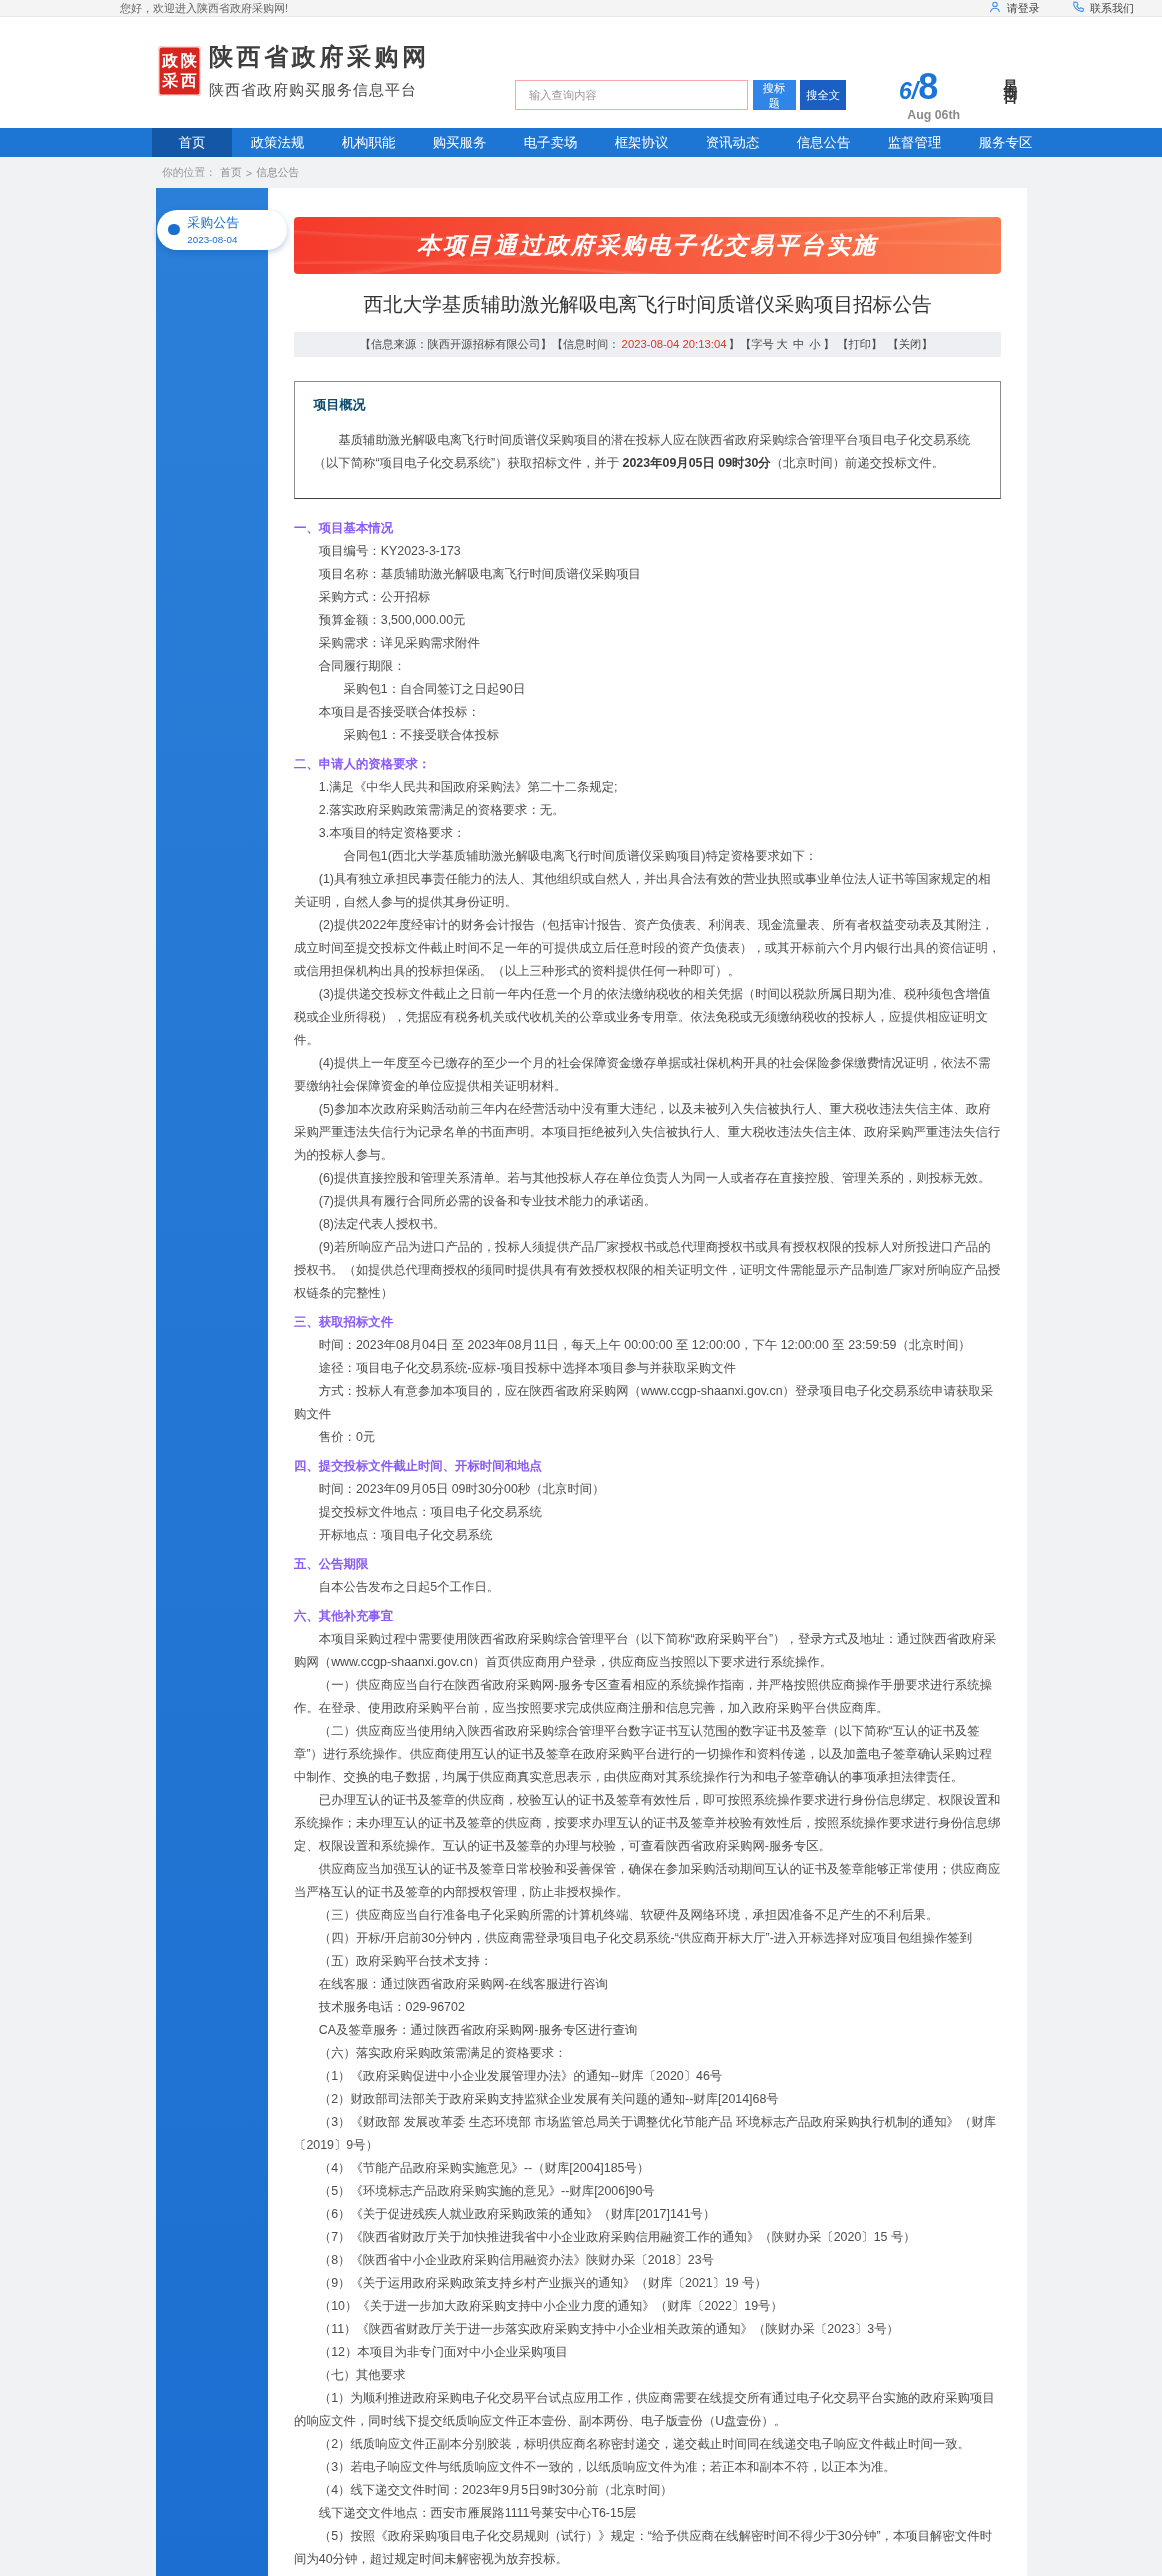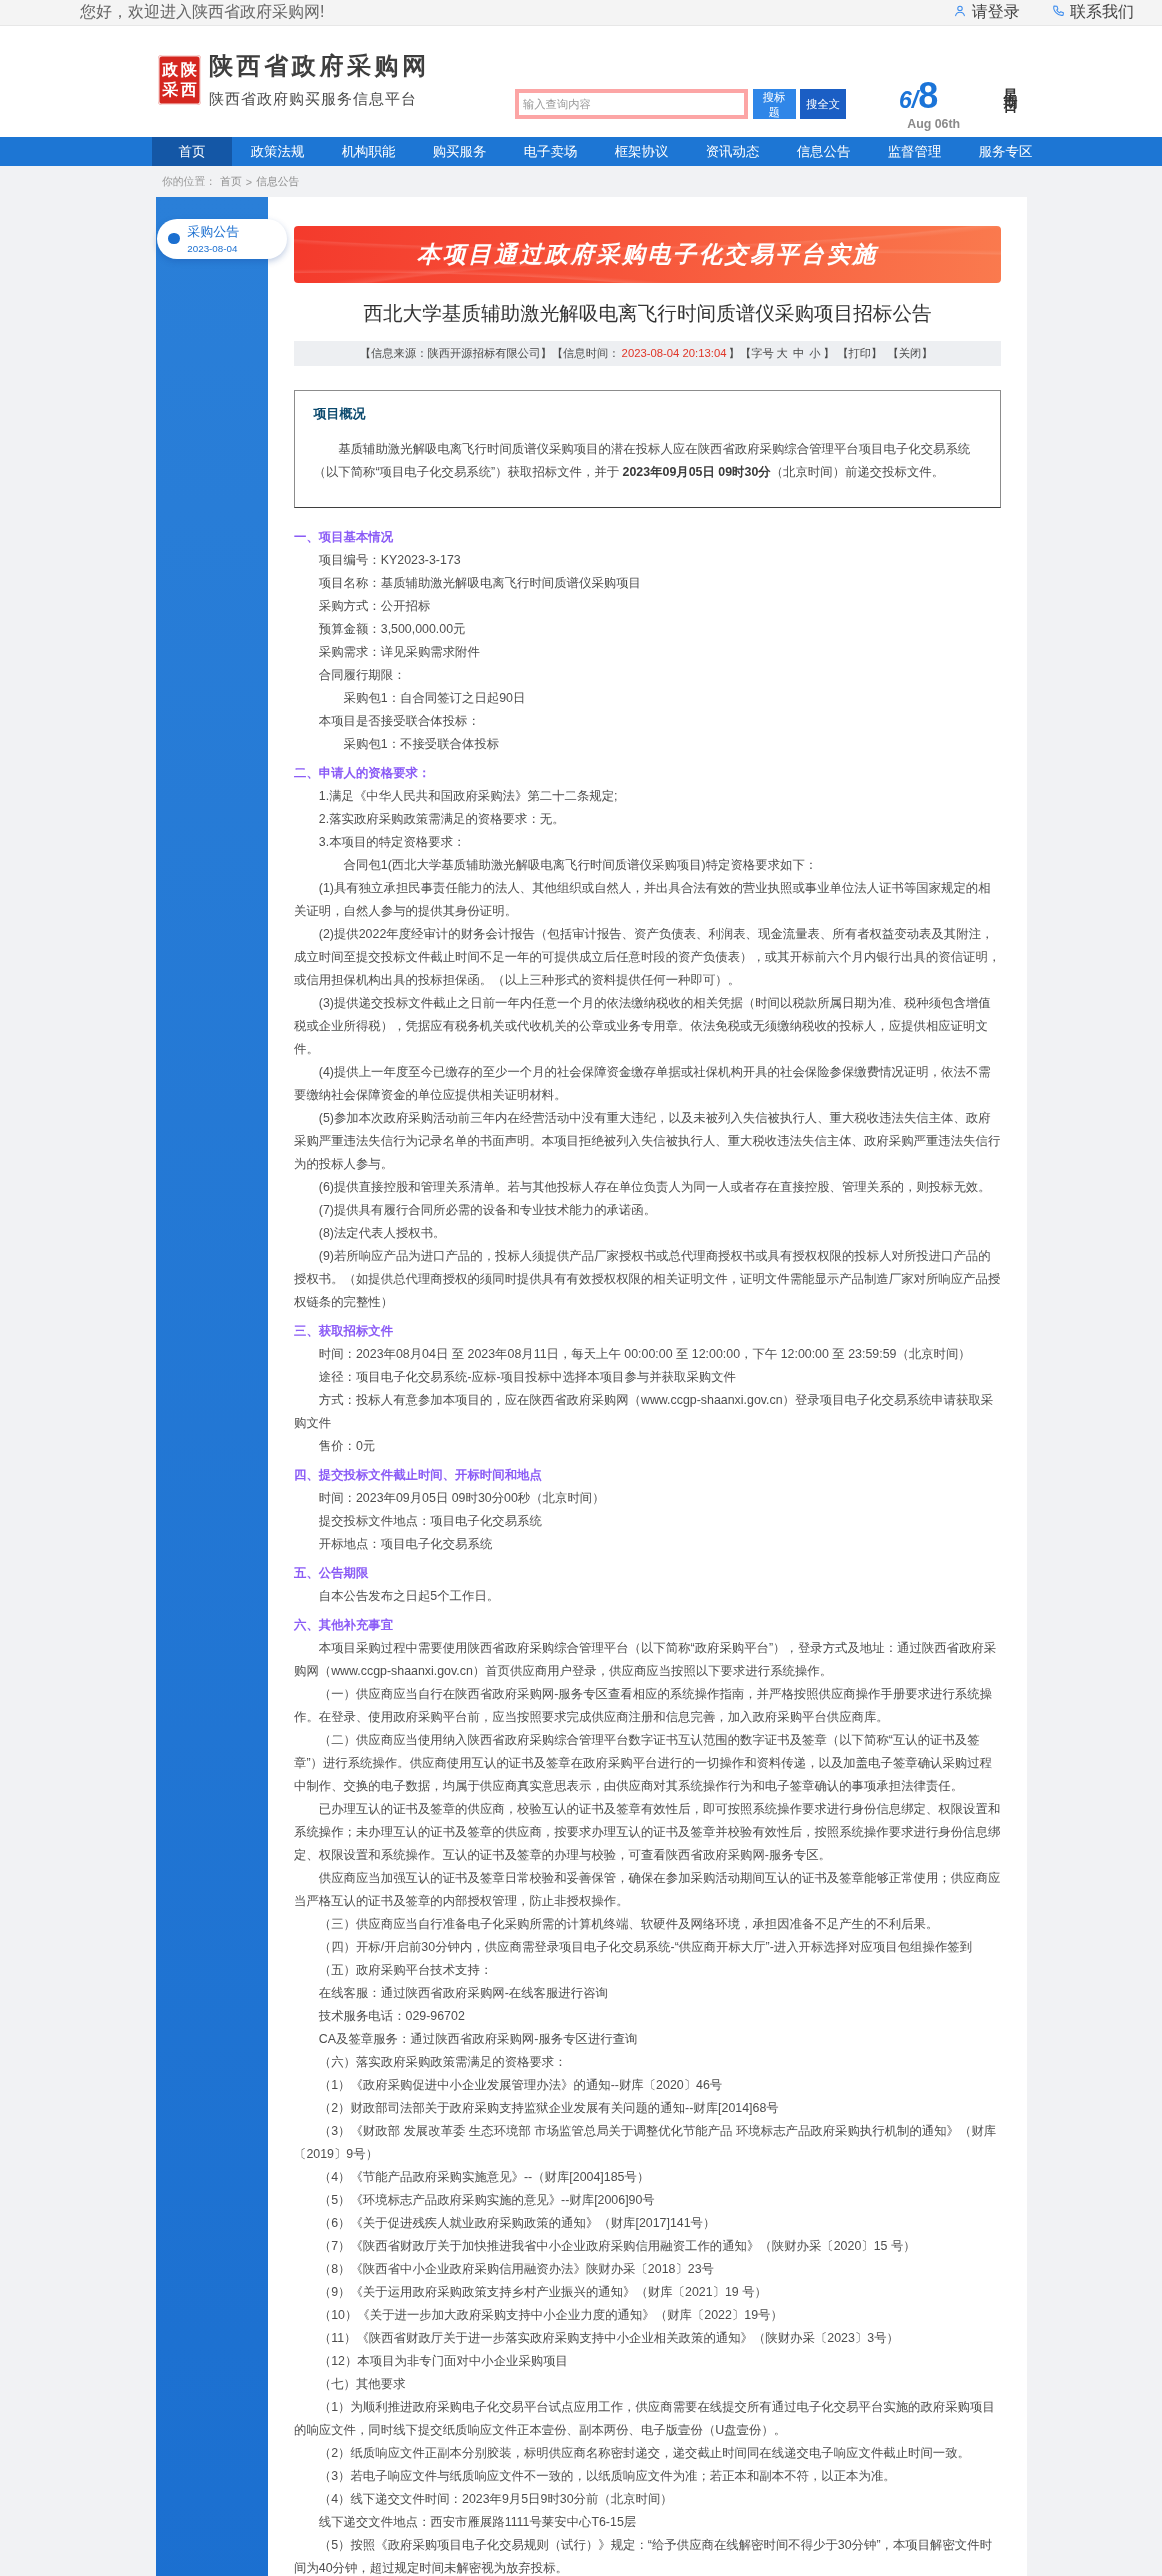--- a/index.html
+++ b/index.html
@@ -1,32 +1,32 @@
 <!DOCTYPE html>
 <html style="font-size:8.2px"><head>
 <meta charset="utf-8">
 <style>
   * { box-sizing: border-box; }
   body { margin:0; width:1162px; background:#fff; font-family:"Liberation Sans","DejaVu Sans",sans-serif; }
 
   
-  .topbar { height:26px; background:#f4f4f4; border-bottom:0.5px solid #e7e7e7; display:flex; align-items:center; font-size:16px; color:#666; }
+  .topbar { height:17px; background:#f4f4f4; border-bottom:0.5px solid #e7e7e7; display:flex; align-items:center; font-size:11px; color:#666;padding-left:40px; }
   .topbar-welcome { margin-left:80px; }
   .topbar-right { margin-left:auto; margin-right:28px; display:flex; align-items:center; gap:31px; color:#454545; }
   .topbar-link { display:flex; align-items:center; gap:5.2px; cursor:pointer; }
   .topbar-link svg { width:14px; height:14px; }
 
   
   .header { height:111px; position:relative; background:#fff; }
   .logo-seal { position:absolute; left:158px; top:29px; width:43px; height:50px; background:#d5261f; border-radius:4.1px; display:grid; grid-template-columns:1fr 1fr; align-items:center; justify-items:center; padding:4.1px 3.1px; color:#fff; font-weight:bold; font-size:16px; line-height:1; box-shadow:inset 0 0 0 1.5px rgba(255,255,255,.85); }
   .logo-text { position:absolute; left:209px; top:24px; }
   .logo-title { font-size:24px; font-weight:bold; color:#3e3e3e; letter-spacing:3.6px; }
   .logo-sub { font-size:15px; color:#4a4a4a; margin-top:7.7px; letter-spacing:1px; }
   .search-box { position:absolute; left:515px; top:63px; display:flex; }
-  .search-input { width:233px; height:30px; border:4px solid #fca5a5; font-size:11.3px; padding:0 4px; outline:none; color:#333; }
+  .search-input { width:233px; height:30px; border:1px solid #fca5a5; font-size:11.3px; padding:0 13px; outline:none; color:#333; }
   .search-input::placeholder { color:#9a9a9a; }
   .btn-search-title { width:43px; height:30px; margin-left:4.6px; background:#2f86e8; color:#fff; font-size:11.3px; border:none; cursor:pointer; }
   .btn-search-full { width:46px; height:30px; margin-left:4.6px; background:#1b5ec4; color:#fff; font-size:11.3px; border:none; cursor:pointer;font-family:Liberation Mono, monospace; }
   .date-widget { position:absolute; left:899px; top:49px; width:121px; height:57px; }
   .date-num { color:#1b74d8; font-weight:bold; }
   .date-num .m { font-size:23px; font-style:italic; }
   .date-num .d { font-size:36px; }
   .date-en { color:#8a8a8a; font-weight:bold; font-size:12.4px; margin-left:8.2px; }
   .weekday { position:absolute; right:0; top:2.1px; writing-mode:vertical-rl; font-size:14px; font-weight:bold; color:#333; letter-spacing:6.2px; }
 

